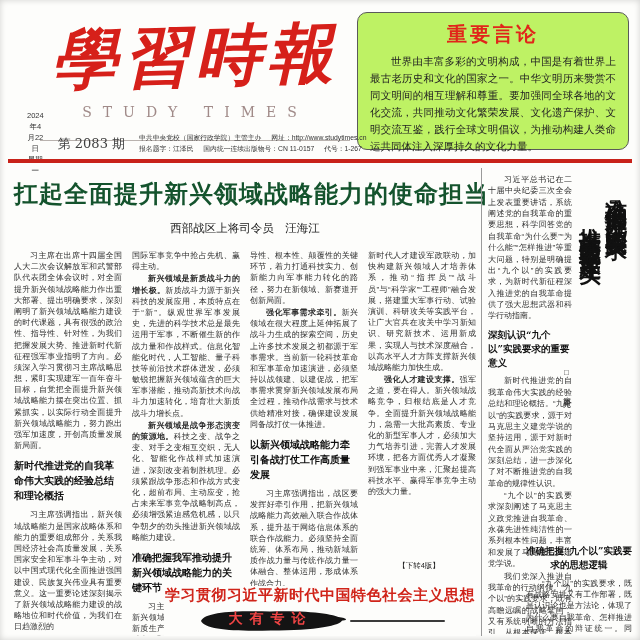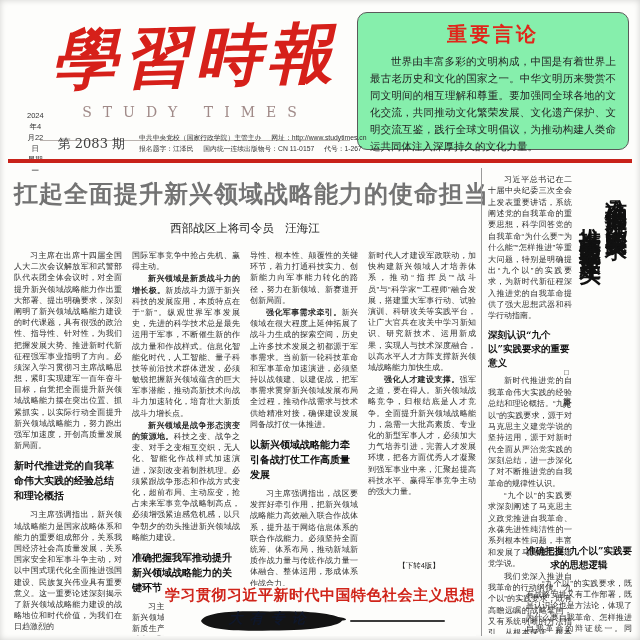--- a/index.html
+++ b/index.html
@@ -6,51 +6,51 @@
   .page{position:relative;width:640px;height:640px;margin:0 auto;background:#fdfdfb;overflow:hidden;
         font-family:"Liberation Sans",sans-serif;color:#2b2b2b;box-shadow:inset 0 0 6px rgba(0,0,0,.18);}
   
   .masthead{position:absolute;left:40px;top:2px;width:310px;text-align:center;}
   .masthead-title{font-family:"DejaVu Serif",serif;font-style:italic;font-weight:900;
         font-size:66px;line-height:108px;color:#d6201a;letter-spacing:6px;white-space:nowrap;
         transform:rotate(-1.5deg);display:inline-block;}
   .masthead-sub{font-family:"DejaVu Serif",serif;font-size:14px;letter-spacing:11px;color:#a08a88;
         border-bottom:1px solid #b9b2ae;padding-bottom:20px;margin-top:-6px;}
   .quotebox{position:absolute;left:357px;top:12px;width:272px;height:138px;border:1.5px solid #5a5a5a;
-        border-radius:10px;background:#86efac;box-sizing:border-box;padding:6px 12px 4px;}
+        border-radius:10px;background:#bef264;box-sizing:border-box;padding:6px 12px 4px;}
   .quotebox-title{text-align:center;color:#e1251a;font-size:20px;font-weight:900;letter-spacing:3px;margin:2px 0 5px;}
   .quotebox-body{font-family:"DejaVu Serif",serif;font-size:10.5px;line-height:1.62;color:#222;
         text-align:justify;text-indent:2em;}
   .dateline{position:absolute;left:20px;top:131px;width:335px;height:26px;display:flex;align-items:center;gap:7px;}
   .dl-date{font-size:7.5px;line-height:1.45;color:#333;text-align:center;}
   .dl-sep{width:1px;height:22px;background:#8a8a8a;}
   .dl-issue{font-family:"DejaVu Serif",serif;font-size:13px;color:#404040;white-space:nowrap;}
   .dl-info{font-size:6.8px;line-height:1.6;color:#333;white-space:nowrap;}
   .dl-info span{margin-right:8px;}
   .red-rule{position:absolute;left:8px;top:159px;width:624px;height:3.5px;background:#c8221a;}
   
   .main-zone{position:absolute;left:14px;top:170px;width:462px;height:466px;}
-  .headline{margin-top:8px;text-align:right;font-size:24px;font-weight:900;color:#737373;
+  .headline{margin-top:8px;text-align:right;font-size:24px;font-weight:900;color:#14532d;
         letter-spacing:1px;white-space:nowrap;}
   .byline{margin-top:11px;text-align:center;font-family:"DejaVu Serif",serif;font-size:11.5px;color:#222;}
   .cols{position:absolute;left:0;top:80px;width:462px;height:386px;display:flex;gap:10px;}
   .col{flex:1 1 0;overflow:hidden;font-size:8px;line-height:1.4;text-align:justify;color:#2e2e2e;}
   .col p{margin:0 0 1px;text-indent:2em;}
   .col p.noindent{text-indent:0;}
   .subhead{font-family:"DejaVu Serif",serif;font-weight:700;font-size:10px;line-height:1.5;
         color:#101010;margin:7px 0 6px;text-indent:0;text-align:left;}
   .lead{font-family:Liberation Sans, sans-serif;font-weight:700;}
   .jump-note{position:absolute;left:352px;top:391px;width:106px;text-align:center;font-size:7.5px;color:#222;}
   
   .banner{position:absolute;left:150px;top:416px;width:312px;height:50px;background:#fdfdfb;text-align:center;}
   .banner-slogan{font-size:15px;font-weight:900;color:#d0241a;letter-spacing:.5px;white-space:nowrap;}
   .banner-brushrow{display:flex;align-items:center;justify-content:center;margin-top:3px;}
   .brush-wrap{position:relative;width:150px;height:25px;}
-  .brush-label{position:absolute;left:0;top:2px;width:150px;text-align:center;color:#0f172a;
-        font-family:"DejaVu Serif",serif;font-style:italic;font-weight:900;font-size:14px;letter-spacing:7px;}
+  .brush-label{position:absolute;left:0;top:2px;width:150px;text-align:center;color:#ef4444;
+        font-family:"DejaVu Serif",serif;font-weight:900;font-size:14px;letter-spacing:7px;}
   .brush-tail{width:95px;height:2px;background:#3a3a3a;margin-left:4px;border-radius:1px;}
   
   .v-divider{position:absolute;left:481px;top:168px;width:1px;height:468px;background:#9a9a9a;}
   .right-zone{position:absolute;left:488px;top:172px;width:146px;height:464px;}
   .colA{position:absolute;left:0;top:2px;width:84px;height:460px;overflow:hidden;
         font-size:8px;line-height:1.42;text-align:justify;color:#2e2e2e;}
   .colA p{margin:0 0 1px;text-indent:2em;}
   .colA .subhead{font-size:9.5px;margin:6px 0 5px;}
   .v-title{writing-mode:vertical-rl;text-orientation:upright;font-family:"DejaVu Serif",serif;
         font-weight:900;color:#111;font-size:22px;letter-spacing:3px;position:absolute;white-space:nowrap;}

